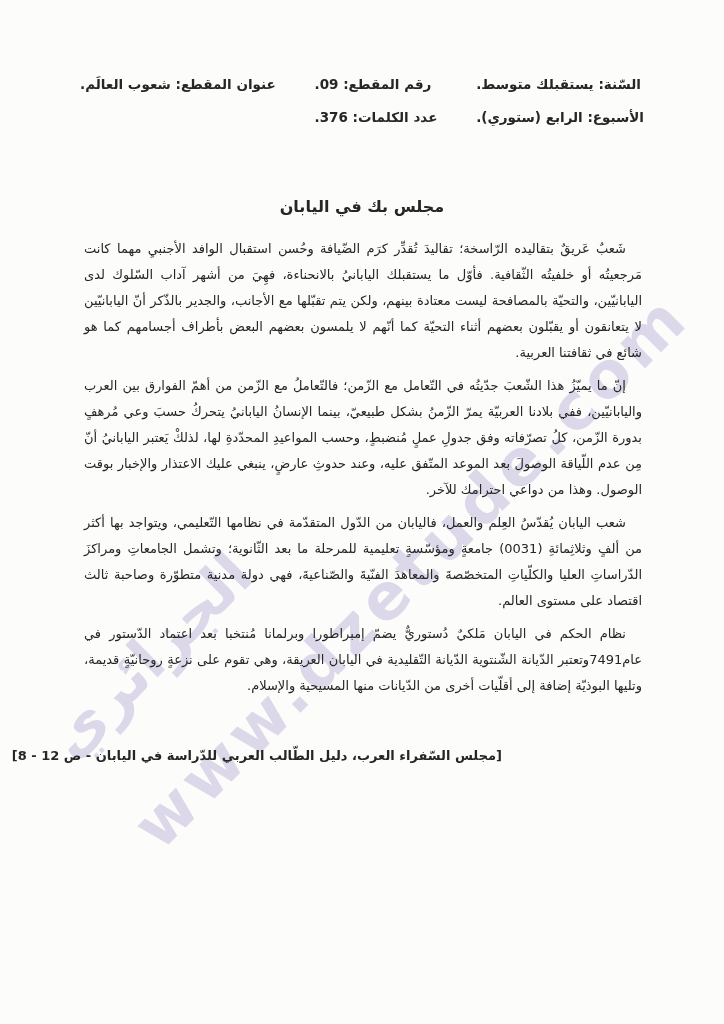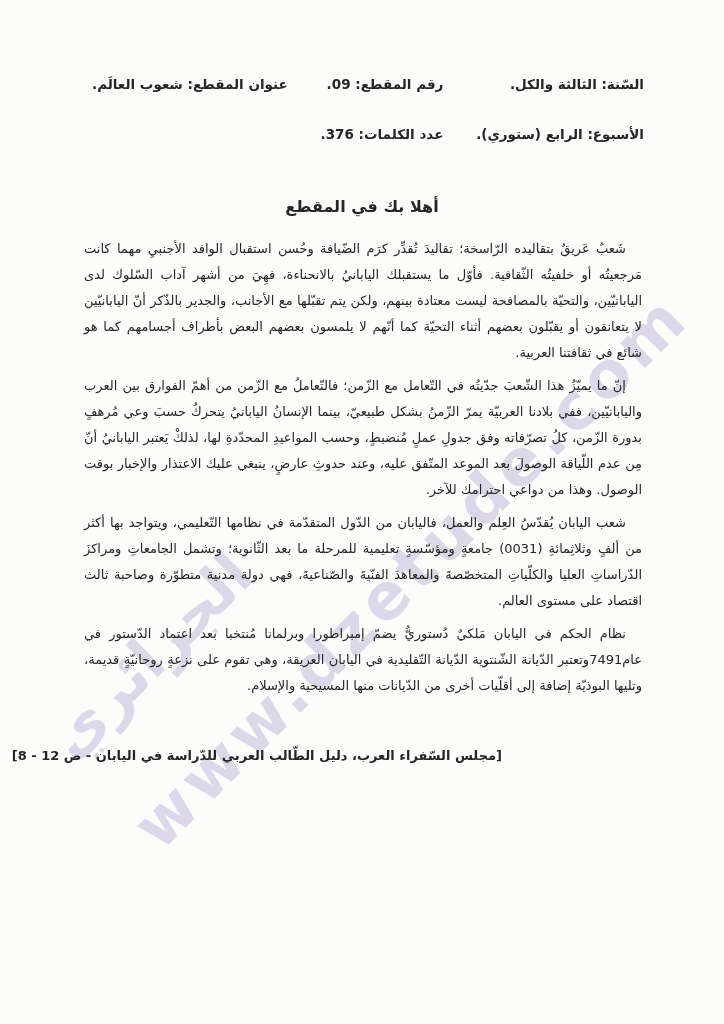--- a/index.html
+++ b/index.html
@@ -60,24 +60,23 @@
     top: 76px;
     right: 80px;
     left: 80px;
     display: flex;
     justify-content: space-between;
     font-size: 13.5px;
     font-weight: bold;
   }
   .meta-col {
     display: grid;
-    row-gap: 34px;
-    text-align: right;
+    row-gap: 17px;
+    text-align: left;
     white-space: nowrap;
-    margin-left: 12px;
   }
 
   .lesson-title {
     position: absolute;
     top: 197px;
     left: 0;
     right: 0;
     margin: 0;
     text-align: center;
     font-size: 16px;
@@ -114,33 +113,33 @@
 
   <div class="watermark-layer" style="color: rgb(148, 136, 194);">
     <span class="wm wm-ar">الجزائري</span>
     <span class="wm wm-en">www.dzetude.com</span>
   </div>
 
   <div class="content">
 
     <div class="header-meta">
       <div class="meta-col">
-        <span>السّنة: الثالثة والكل.</span>
+        <span>السّنة: يستقبلك متوسط.</span>
         <span>الأسبوع: الرابع (ستوري).</span>
       </div>
       <div class="meta-col">
         <span>رقم المقطع: 09.</span>
         <span>عدد الكلمات: 376.</span>
       </div>
       <div class="meta-col">
         <span>عنوان المقطع: شعوب العالَم.</span>
       </div>
     </div>
 
-    <h1 class="lesson-title">أهلا بك في المقطع</h1>
+    <h1 class="lesson-title">مجلس بك في اليابان</h1>
 
     <div class="lesson-body">
       <p>شَعبٌ عَريقٌ بتقاليده الرّاسخة؛ تقاليدَ تُقدِّر كرَم الضّيافة وحُسن استقبال الوافد الأجنبيِ مهما كانت مَرجعيتُه أو خلفيتُه الثّقافية. فأوّل ما يستقبلك اليابانيُ بالانحناءة، فهِيَ من أشهر آداب السّلوك لدى اليابانيّين، والتحيّة بالمصافحة ليست معتادة بينهم، ولكن يتم تقبّلها مع الأجانب، والجدير بالذّكر أنّ اليابانيّين لا يتعانقون أو يقبّلون بعضهم أثناء التحيّة كما أنّهم لا يلمسون بعضهم البعض بأطراف أجسامهم كما هو شائع في ثقافتنا العربية.</p>
       <p>إنّ ما يميّزُ هذا الشّعبَ جدّيتُه في التّعامل مع الزّمن؛ فالتّعاملُ مع الزّمن من أهمّ الفوارق بين العرب واليابانيّين، ففي بلادنا العربيّة يمرّ الزّمنُ بشكل طبيعيّ، بينما الإنسانُ اليابانيُ يتحركُ حسبَ وعي مُرهفٍ بدورة الزّمن، كلُ تصرّفاته وفق جدولِ عملٍ مُنضبطٍ، وحسب المواعيدِ المحدّدةِ لها، لذلكْ يَعتبر اليابانيُ أنّ مِن عدم اللّياقة الوصولَ بعد الموعد المتّفق عليه، وعند حدوثِ عارضٍ، ينبغي عليك الاعتذار والإخبار بوقت الوصول. وهذا من دواعي احترامك للآخر.</p>
       <p>شعب اليابان يُقدّسُ العِلم والعمل، فاليابان من الدّول المتقدّمة في نظامها التّعليمي، ويتواجد بها أكثر من ألفٍ وثلاثِمائةِ (0031) جامعةٍ ومؤسّسةٍ تعليمية للمرحلة ما بعد الثّانوية؛ وتشمل الجامعاتِ ومراكزَ الدّراساتِ العليا والكلّياتِ المتخصّصةَ والمعاهدَ الفنّيةَ والصّناعيةَ، فهي دولة مدنية متطوّرة وصاحبة ثالث اقتصاد على مستوى العالم.</p>
       <p>نظام الحكم في اليابان مَلكيٌ دُستوريٌّ يضمّ إمبراطورا وبرلمانا مُنتخبا بعد اعتماد الدّستور في عام7491وتعتبر الدّيانة الشّنتوية الدّيانة التّقليدية في اليابان العريقة، وهي تقوم على نزعةٍ روحانيّةٍ قديمة، وتليها البوذيّة إضافة إلى أقلّيات أخرى من الدّيانات منها المسيحية والإسلام.</p>
     </div>
 
     <div class="source-citation">[مجلس السّفراء العرب، دليل الطّالب العربي للدّراسة في اليابان - ص 12 - 8]</div>
 

